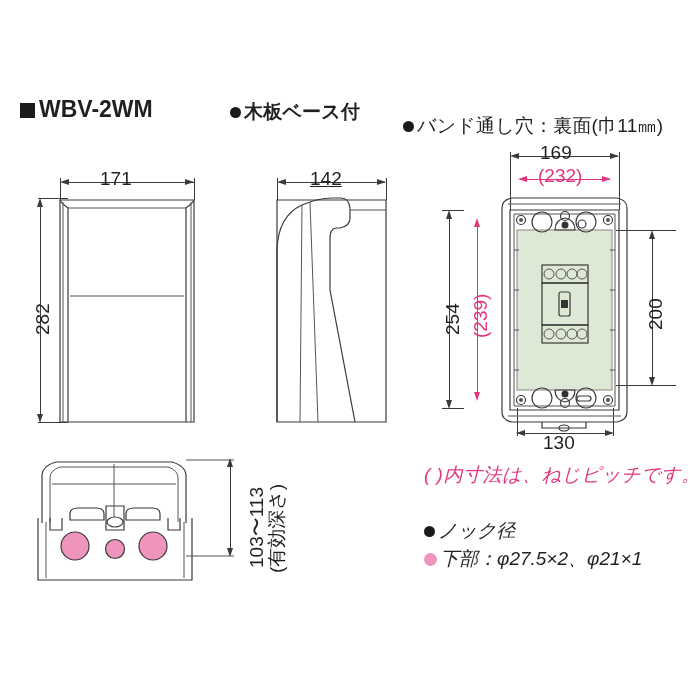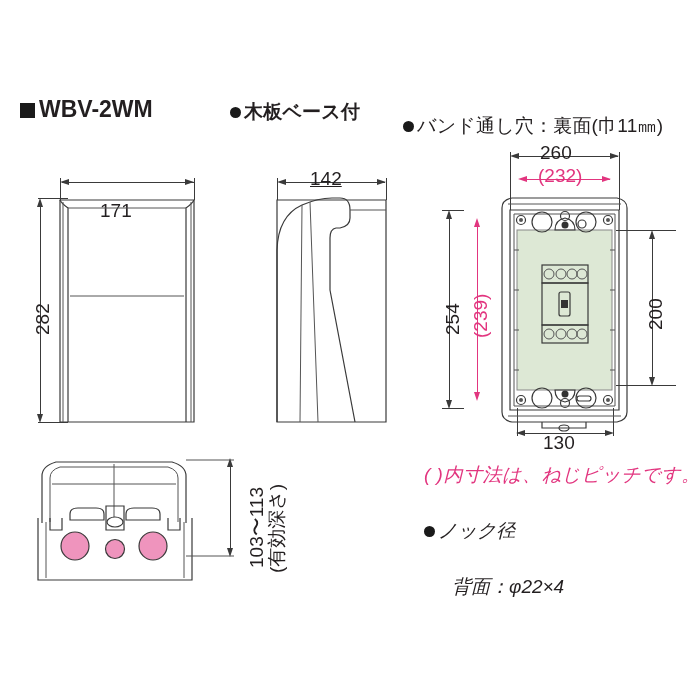--- a/index.html
+++ b/index.html
@@ -65,21 +65,21 @@
     <div class="hdr-item hdr-band">
       <span class="dot"></span><span>バンド通し穴：裏面(巾11㎜)</span>
     </div>
   </div>
 
   <div style="position:absolute;left:0;top:150px;width:250px;height:300px;">
 
     <div class="ln hln" style="left:62px;top:32px;width:132px;"></div>
     <div class="arw l" style="left:60px;top:28.5px;"></div>
     <div class="arw r" style="left:185px;top:28.5px;"></div>
-    <div class="dimtxt" style="left:100px;top:18px;margin-top:32px;">171</div>
+    <div class="dimtxt" style="left:100px;top:18px;">171</div>
 
     <div class="ln vln" style="left:60px;top:28px;height:22px;"></div>
     <div class="ln vln" style="left:194px;top:28px;height:22px;"></div>
 
     <div class="ln hln" style="left:38px;top:48px;width:30px;"></div>
     <div class="ln hln" style="left:38px;top:272px;width:30px;"></div>
     <div class="ln vln" style="left:40px;top:52px;height:216px;"></div>
     <div class="arw u" style="left:36.5px;top:48px;"></div>
     <div class="arw d" style="left:36.5px;top:264px;"></div>
     <div class="dimtxt v" style="left:32px;top:185px;">282</div>
@@ -146,21 +146,21 @@
     <div class="arw d" style="left:206.5px;top:100px;"></div>
     <div class="dimtxt v" style="left:224px;top:120px;">103〜113</div>
     <div class="dimtxt v" style="left:244px;top:125px;">(有効深さ)</div>
   </div>
 
   <div style="position:absolute;left:420px;top:140px;width:280px;height:320px;">
 
     <div class="ln hln" style="left:93px;top:16px;width:105px;"></div>
     <div class="arw l" style="left:90px;top:12.5px;"></div>
     <div class="arw r" style="left:190px;top:12.5px;"></div>
-    <div class="dimtxt" style="left:120px;top:2px;">260</div>
+    <div class="dimtxt" style="left:120px;top:2px;">169</div>
     <div class="ln vln" style="left:90px;top:12px;height:58px;"></div>
     <div class="ln vln" style="left:199px;top:12px;height:58px;"></div>
 
     <div class="mln hln" style="left:101px;top:39px;width:89px;height:1px;"></div>
     <div class="arw l mgl" style="left:98px;top:35.5px;"></div>
     <div class="arw r mgr" style="left:182px;top:35.5px;"></div>
     <div class="dimtxt mag" style="left:118px;top:25px;">(232)</div>
 
     <div class="ln hln" style="left:22px;top:70px;width:22px;"></div>
     <div class="ln hln" style="left:22px;top:268px;width:22px;"></div>
@@ -246,16 +246,18 @@
       <circle class="st2" cx="162" cy="194" r="5"></circle>
     </svg>
   </div>
 
   <div class="note note-paren">( )内寸法は、ねじピッチです。</div>
 
   <div class="note note-knock">
     <span class="dot"></span><span>ノック径</span>
   </div>
 
-
-  <div class="note note-l2">背面：φ22×4</div>
+  <div class="note note-l1">
+    <span class="pdot"></span><span>下部：φ27.5×2、φ21×1</span>
+  </div>
+
 
 </div>
 
 </body></html>

